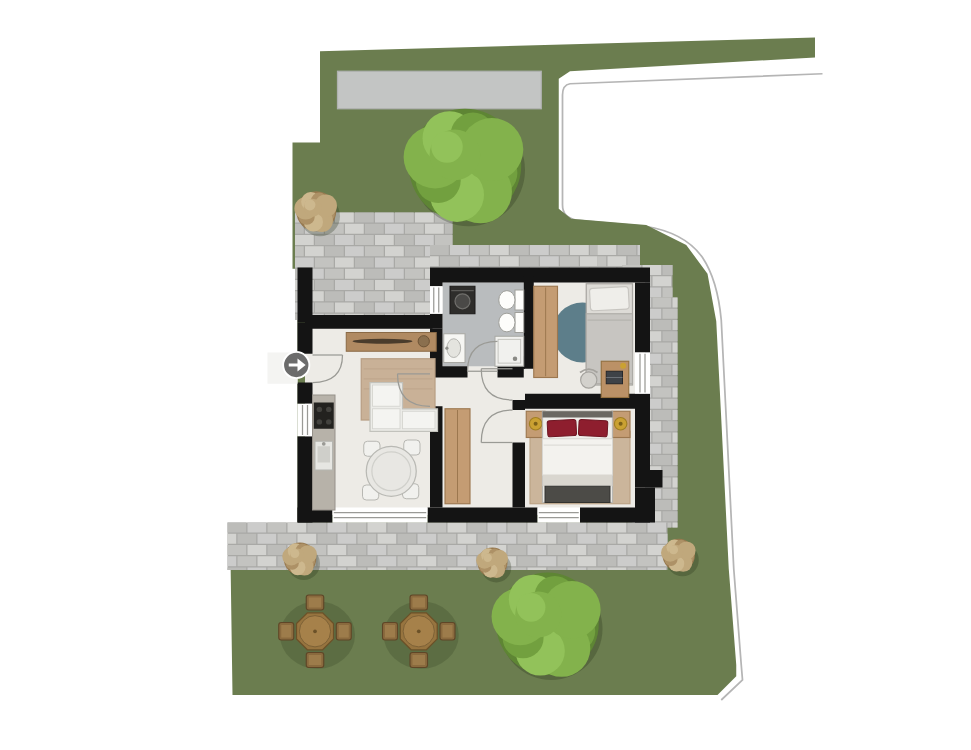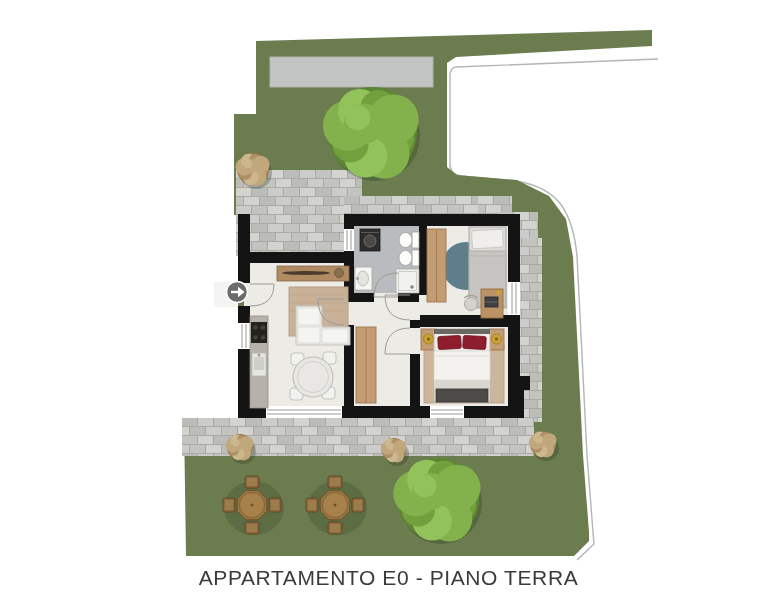--- a/index.html
+++ b/index.html
@@ -681,14 +681,13 @@
           <rect x="308" y="500" width="8" height="10" fill="#9d7c4b"></rect>
           <rect x="352" y="498" width="12" height="14" rx="2" fill="#8a6a3e" stroke="#5f4627" stroke-width="0.9"></rect>
           <rect x="354" y="500" width="8" height="10" fill="#9d7c4b"></rect>
           <polygon points="349.8,511.1 341.1,519.8 328.9,519.8 320.2,511.1 320.2,498.9 328.9,490.2 341.1,490.2 349.8,498.9" fill="#97743f" stroke="#6b5128" stroke-width="1"></polygon>
           <circle cx="335" cy="505" r="12.5" fill="#a6814a" stroke="#7d6136" stroke-width="0.8"></circle>
           <circle cx="335" cy="505" r="1.5" fill="#6b5128"></circle>
         </g>
       </g>
 </svg>
 
-<div class="caption">APPARTAMENTO E0 - PIANO TERRA</div>
 </div>
 
 </body></html>

